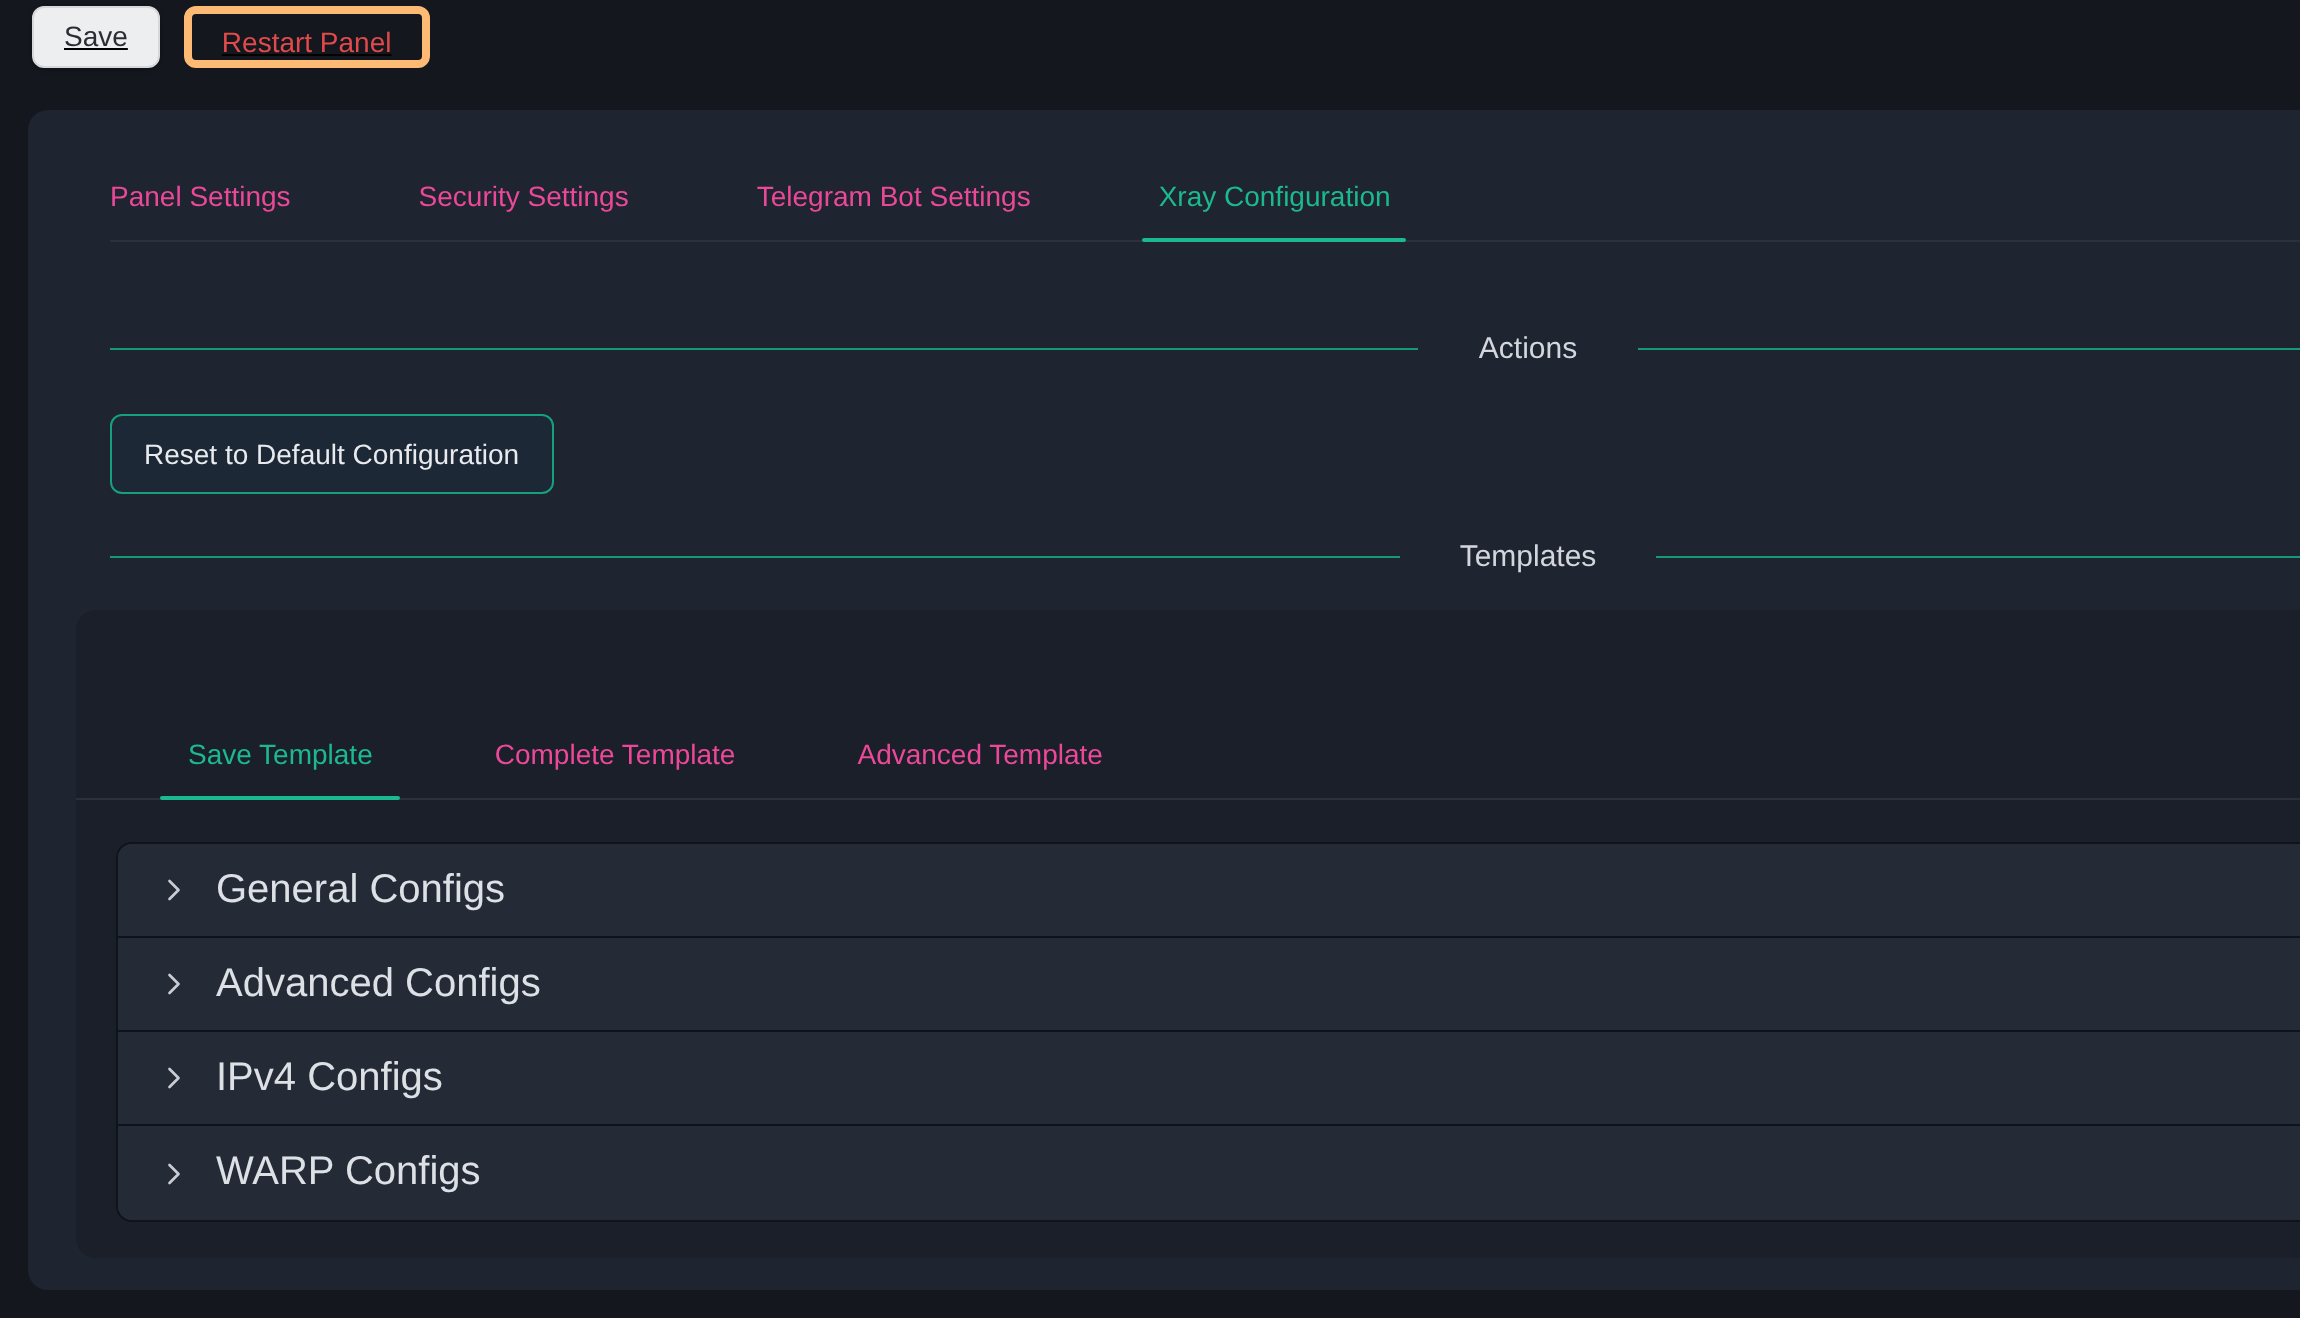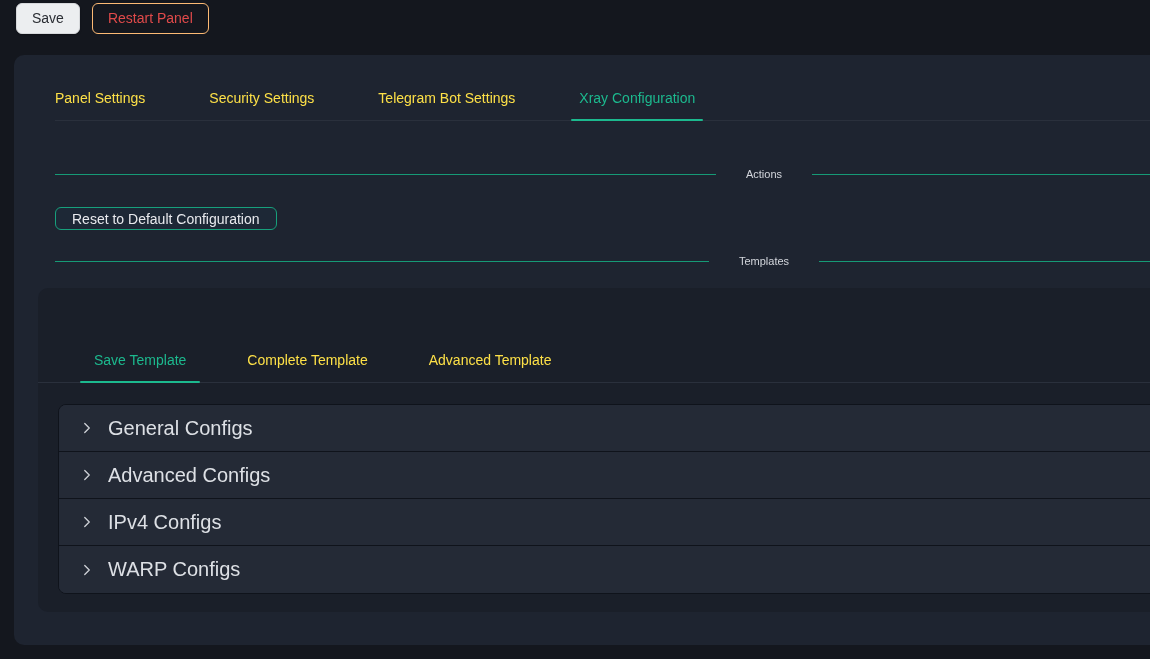--- a/index.html
+++ b/index.html
@@ -15,40 +15,41 @@
   .topbar {
     position: absolute;
     left: 0; top: 0;
     width: 1150px; height: 36px;
     background: #14171e;
     display: flex;
     align-items: center;
     padding-left: 16px;
     box-sizing: border-box;
     gap: 12px;
+    text-decoration: underline;
   }
   .btn {
     font-family: "Liberation Sans", sans-serif;
     font-size: 14px;
     height: 31px;
     border-radius: 6px;
     padding: 0 15px;
     cursor: pointer;
     line-height: 29px;
   }
   .btn-save {
     background: #eceef0;
     color: #2a2d33;
     border: 1px solid #d6d8db;
     box-shadow: 0 1px 2px rgba(0,0,0,0.25);
   }
   .btn-restart {
     background: transparent;
     color: #e04a4a;
-    border: 1px solid #fdba74;
+    border: 4px solid #fdba74;
   }
   .card {
     position: absolute;
     left: 14px; top: 55px;
     width: 1500px; height: 590px;
     background: #1e2430;
     border-radius: 10px;
     box-sizing: border-box;
   }
   .card-content {
@@ -61,21 +62,21 @@
     border-bottom: 1px solid #2a303c;
     margin-top: 21px;
     gap: 48px;
   }
   .tab {
     position: relative;
     display: flex;
     align-items: center;
     padding: 0 8px;
     font-size: 14px;
-    color: #fde047;
+    color: #ec4899;
     cursor: pointer;
     white-space: nowrap;
   }
   .tab:first-child { margin-left: -8px; }
   .tab.active { color: #1cb98e; }
   .tab.active::after {
     content: "";
     position: absolute;
     left: 0; right: 0; bottom: -1px;
     height: 2px;
@@ -87,29 +88,29 @@
     align-items: center;
     height: 22px;
   }
   .divider .line {
     flex: 1;
     height: 1px;
     background: #169a76;
   }
   .divider .divider-text {
     padding: 0 30px;
-    font-size: 11px;
+    font-size: 15px;
     color: #d3d6dc;
     white-space: nowrap;
   }
   .divider-actions { margin-top: 42px; }
   .divider-templates { margin-top: 20px; }
   .btn-reset {
     margin-top: 22px;
-    height: 23px;
+    height: 40px;
     background: #1d2836;
     color: #e8eaee;
     border: 1px solid #17a07c;
     border-radius: 6px;
     font-size: 14px;
     padding: 0 16px;
     cursor: pointer;
     font-family: "Liberation Sans", sans-serif;
   }
   .inner-panel {

